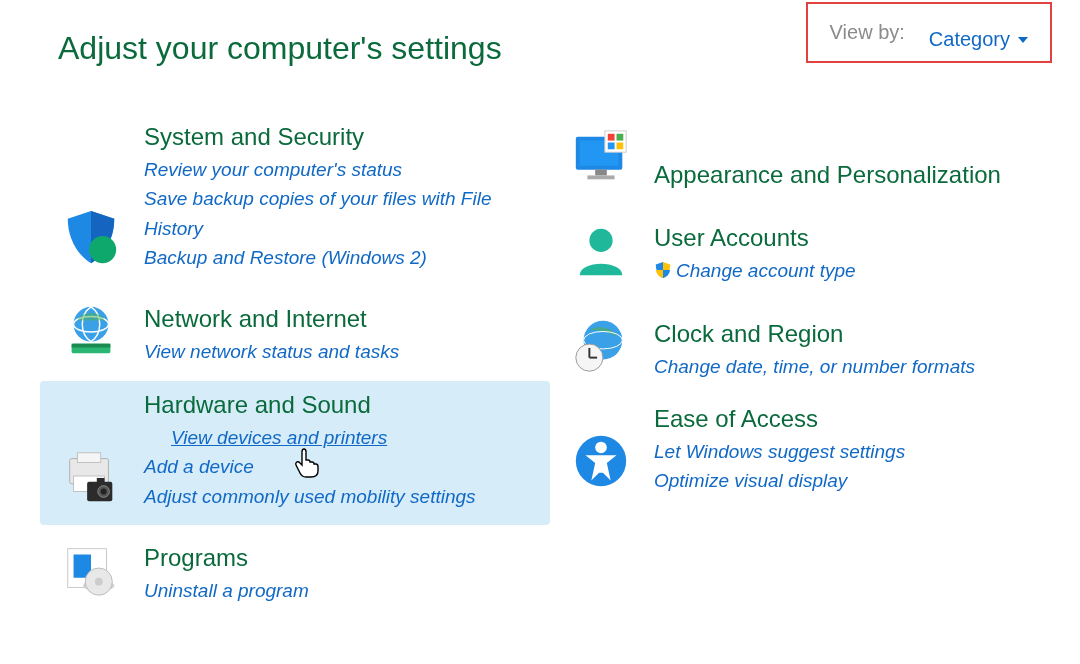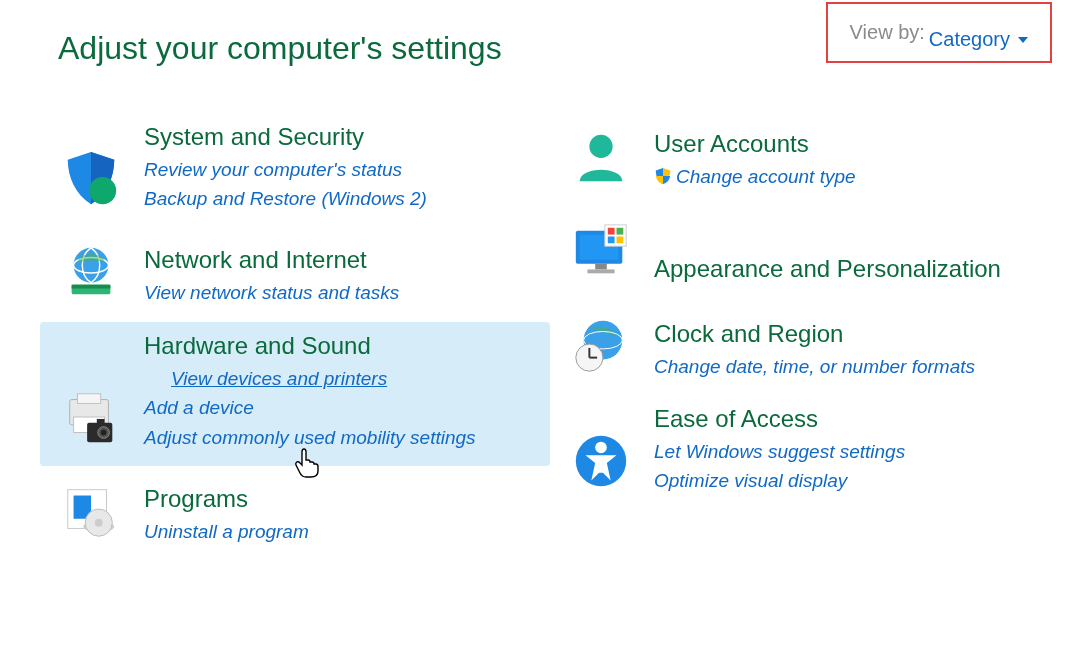--- a/index.html
+++ b/index.html
@@ -20,21 +20,21 @@
   .page-title {
     color: #0a6a3c;
     font-size: 32px;
     font-weight: 400;
   }
   .viewby-box {
     border: 2px solid #e24141;
     padding: 10px 22px 10px 22px;
     display: flex;
     align-items: center;
-    gap: 4px;
+    gap: 24px;
     margin-right: -2px;
     margin-top: -32px;
     justify-content: flex-end;
   }
   .viewby-label {
     color: #8b8b8b;
     font-size: 20px;
   }
   .viewby-value {
     color: #1169c6;
@@ -127,20 +127,21 @@
       <div class="cat-icon">
         <svg width="62" height="62" viewBox="0 0 64 64">
           <path d="M32 4 L56 12 C56 30 48 48 32 58 C16 48 8 30 8 12 Z" fill="#1e88e5"></path>
           <path d="M32 4 L56 12 C56 30 48 48 32 58 L32 4 Z" fill="#1565c0"></path>
           <circle cx="44" cy="44" r="14" fill="#0fa86c"></circle>
         </svg>
       </div>
       <div class="cat-body">
         <div class="cat-title">System and Security</div>
         <span class="cat-link">Review your computer's status</span>
+        <span class="cat-link">Save backup copies of your files with File History</span>
         <span class="cat-link">Backup and Restore (Windows 2)</span>
       </div>
     </div>
 
     <div class="category">
       <div class="cat-icon">
         <svg width="62" height="62" viewBox="0 0 64 64">
           <circle cx="32" cy="24" r="18" fill="#3aa0e8"></circle>
           <ellipse cx="32" cy="24" rx="18" ry="8" fill="none" stroke="#fff" stroke-width="1.5"></ellipse>
           <path d="M32 6 C20 14 20 34 32 42 C44 34 44 14 32 6 Z" fill="none" stroke="#fff" stroke-width="1.5"></path>
@@ -186,20 +187,39 @@
         </svg>
       </div>
       <div class="cat-body">
         <div class="cat-title">Programs</div>
         <span class="cat-link">Uninstall a program</span>
       </div>
     </div>
   </div>
 
   <div class="col">
+
+    <div class="category">
+      <div class="cat-icon">
+        <svg width="62" height="62" viewBox="0 0 64 64">
+          <rect x="6" y="10" width="48" height="34" rx="2" fill="#1e88e5"></rect>
+          <rect x="10" y="14" width="40" height="26" fill="#2196f3"></rect>
+          <rect x="26" y="44" width="12" height="6" fill="#888"></rect>
+          <rect x="18" y="50" width="28" height="4" fill="#aaa"></rect>
+          <rect x="36" y="4" width="22" height="22" fill="#fff" stroke="#ccc"></rect>
+          <rect x="39" y="7" width="7" height="7" fill="#f44336"></rect>
+          <rect x="48" y="7" width="7" height="7" fill="#4caf50"></rect>
+          <rect x="39" y="16" width="7" height="7" fill="#2196f3"></rect>
+          <rect x="48" y="16" width="7" height="7" fill="#ffc107"></rect>
+        </svg>
+      </div>
+      <div class="cat-body">
+        <div class="cat-title">Appearance and Personalization</div>
+      </div>
+    </div>
 
     <div class="category">
       <div class="cat-icon">
         <svg width="62" height="62" viewBox="0 0 64 64">
           <circle cx="32" cy="20" r="12" fill="#1fb89a"></circle>
           <path d="M10 56 C10 40 54 40 54 56 Z" fill="#1fb89a"></path>
         </svg>
       </div>
       <div class="cat-body">
         <div class="cat-title">User Accounts</div>
@@ -212,39 +232,20 @@
               <path d="M10 10 L2 10 C3 15 6 18 10 19 Z" fill="#ffc107"></path>
             </svg>
           </span><span>Change account type</span>
         </span>
       </div>
     </div>
 
     <div class="category">
       <div class="cat-icon">
         <svg width="62" height="62" viewBox="0 0 64 64">
-          <rect x="6" y="10" width="48" height="34" rx="2" fill="#1e88e5"></rect>
-          <rect x="10" y="14" width="40" height="26" fill="#2196f3"></rect>
-          <rect x="26" y="44" width="12" height="6" fill="#888"></rect>
-          <rect x="18" y="50" width="28" height="4" fill="#aaa"></rect>
-          <rect x="36" y="4" width="22" height="22" fill="#fff" stroke="#ccc"></rect>
-          <rect x="39" y="7" width="7" height="7" fill="#f44336"></rect>
-          <rect x="48" y="7" width="7" height="7" fill="#4caf50"></rect>
-          <rect x="39" y="16" width="7" height="7" fill="#2196f3"></rect>
-          <rect x="48" y="16" width="7" height="7" fill="#ffc107"></rect>
-        </svg>
-      </div>
-      <div class="cat-body">
-        <div class="cat-title">Appearance and Personalization</div>
-      </div>
-    </div>
-
-    <div class="category">
-      <div class="cat-icon">
-        <svg width="62" height="62" viewBox="0 0 64 64">
           <circle cx="34" cy="26" r="20" fill="#3aa0e8"></circle>
           <path d="M20 16 C26 10 44 12 48 22 C44 20 28 14 20 16" fill="#4caf50" opacity="0.6"></path>
           <ellipse cx="34" cy="26" rx="20" ry="9" fill="none" stroke="#fff" stroke-width="1"></ellipse>
           <circle cx="20" cy="44" r="14" fill="#f5f5f5" stroke="#999"></circle>
           <line x1="20" y1="44" x2="20" y2="34" stroke="#333" stroke-width="2"></line>
           <line x1="20" y1="44" x2="28" y2="44" stroke="#333" stroke-width="2"></line>
         </svg>
       </div>
       <div class="cat-body">
         <div class="cat-title">Clock and Region</div>

